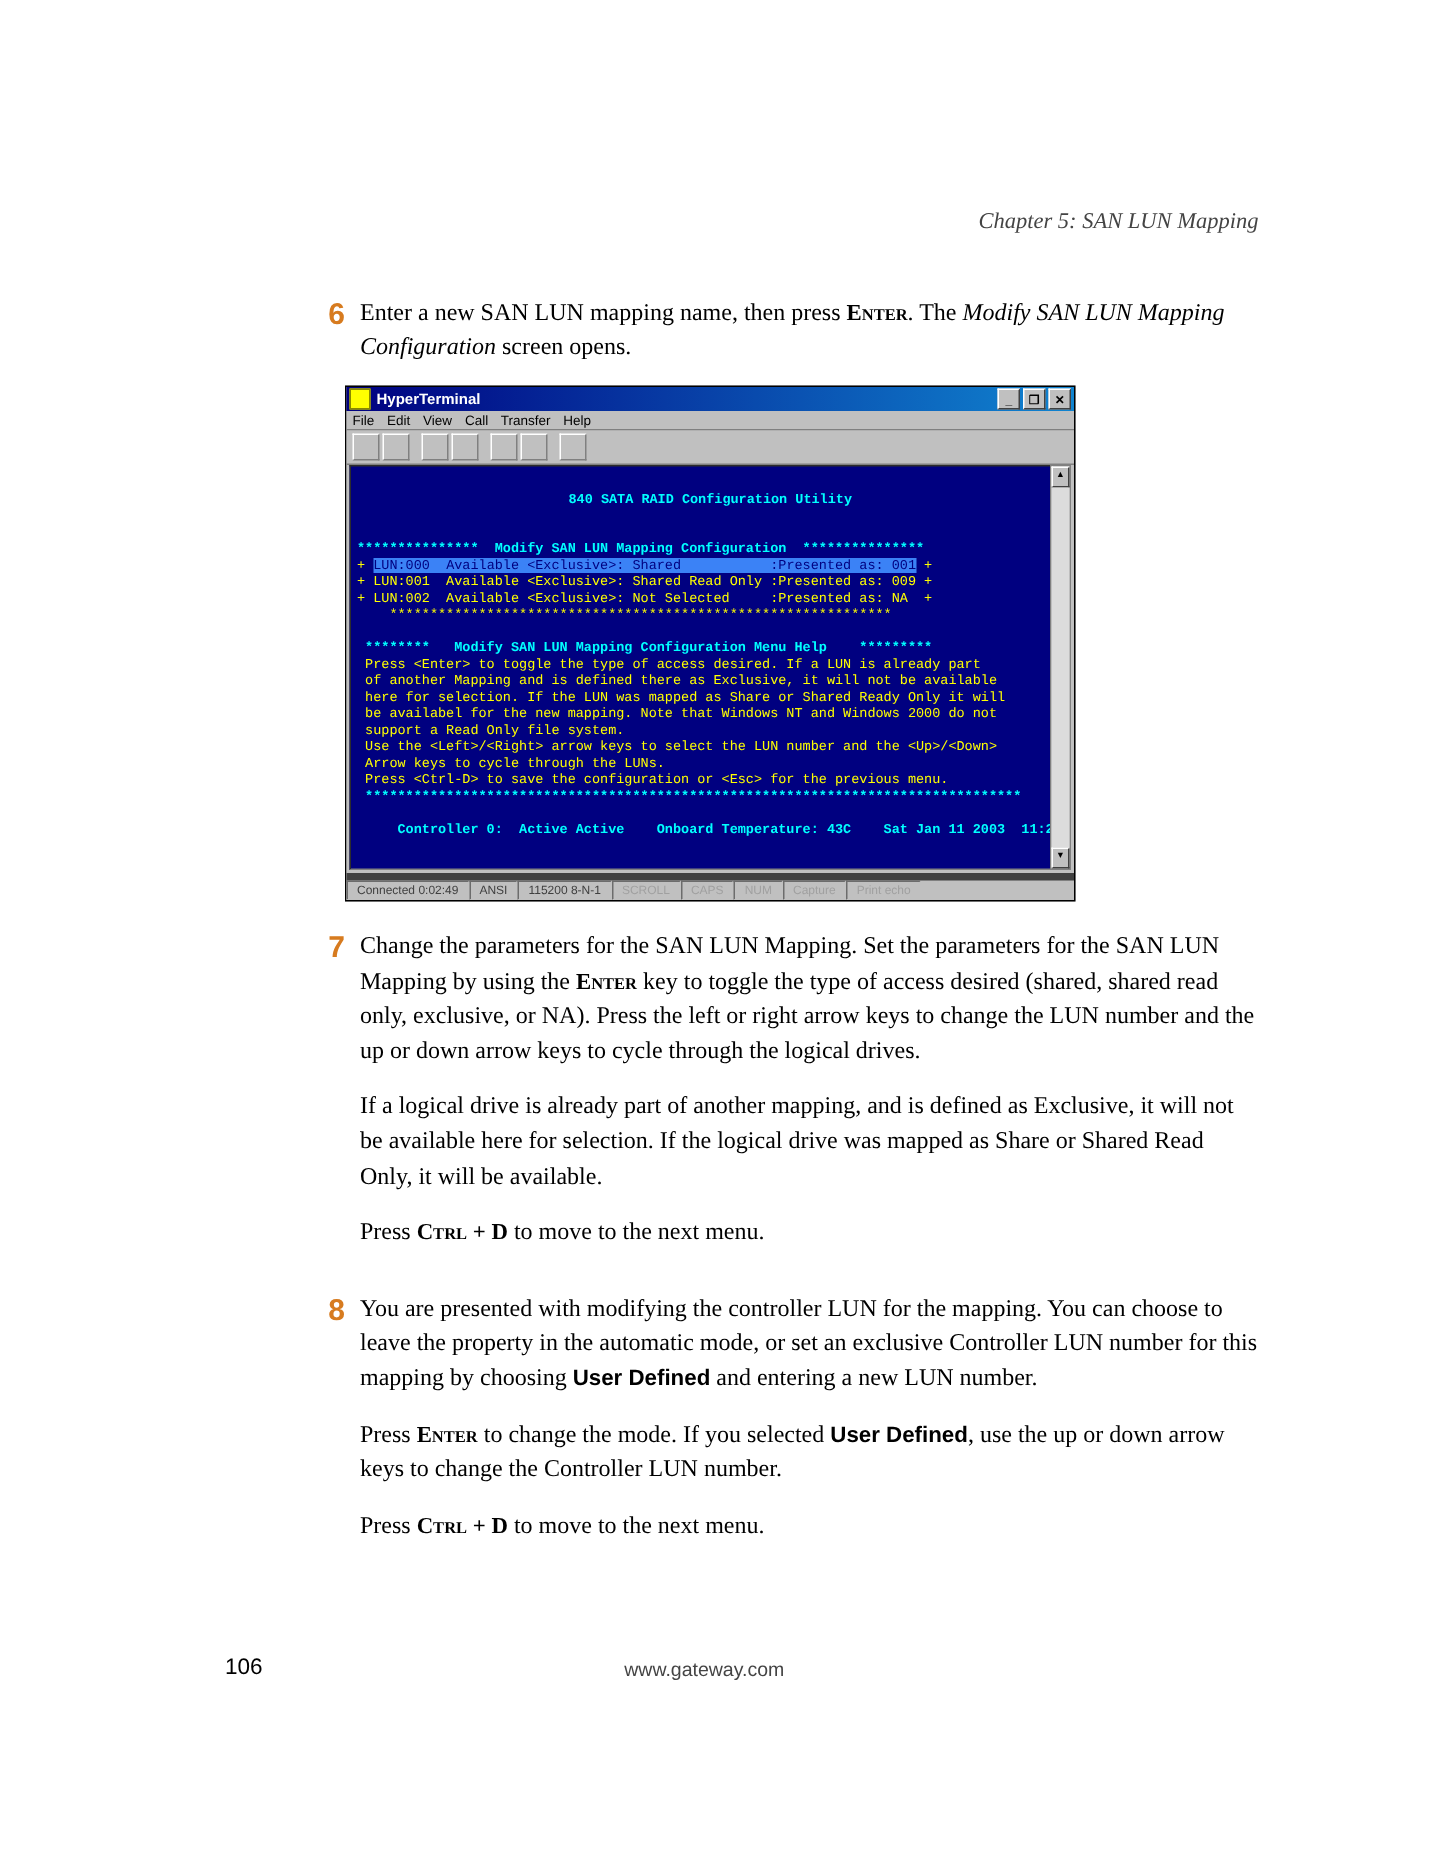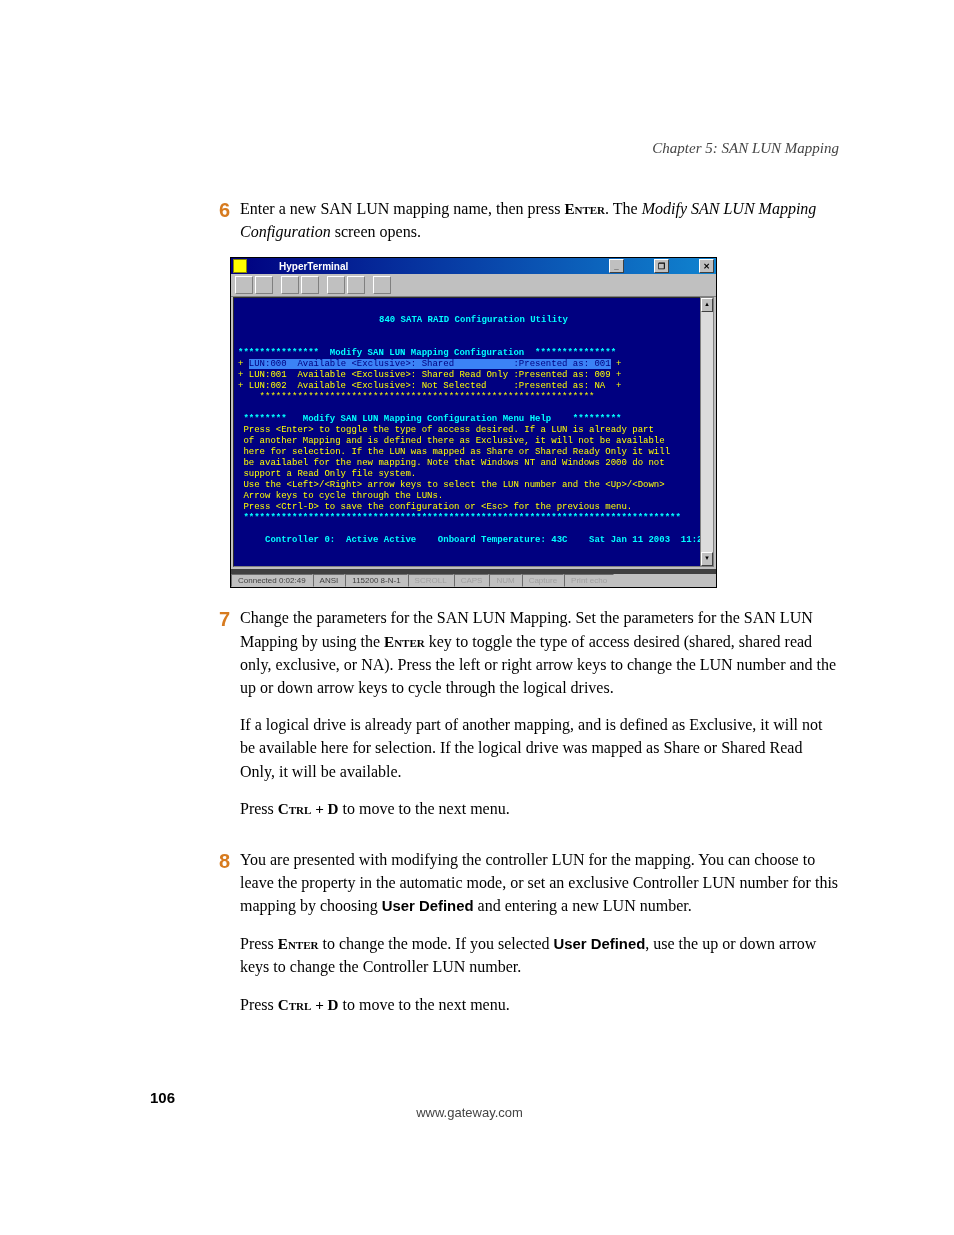--- a/index.html
+++ b/index.html
@@ -73,21 +73,20 @@
   .ht-title {
     background: linear-gradient(to right, #000080, #1084d0);
     color: #fff;
     display: flex;
     align-items: center;
     padding: 1px 2px;
     height: 14px;
     font-family: Tahoma, sans-serif;
     font-size: 10px;
     font-weight: bold;
-    gap: 28px;
   }
   .ht-title-icon {
     width: 12px;
     height: 12px;
     background: #ff0;
     margin-right: 4px;
     display: inline-block;
     border: 1px solid #880;
   }
   .ht-title-text { flex: 1; }
@@ -194,24 +193,24 @@
     bottom: 115px;
     left: 0;
     right: 15px;
     text-align: center;
     font-size: 13px;
     color: #444;
     font-family: Arial, Helvetica, sans-serif;
   }
   .page-num {
     position: absolute;
-    bottom: 129px;
+    bottom: 115px;
     left: 150px;
     font-family: Arial, Helvetica, sans-serif;
-    font-weight: bold;
+    font-weight: normal;
     font-size: 15px;
   }
 </style>
 </head>
 <body>
 
 <div class="page">
   <div class="chapter-header">Chapter 5: SAN LUN Mapping</div>
 
   <div class="step" style="margin-left:75px;">
@@ -221,20 +220,28 @@
     </div>
   </div>
 
   <div class="ht-window">
     <div class="ht-title">
       <span class="ht-title-icon"></span>
       <span class="ht-title-text">HyperTerminal</span>
       <span class="ht-win-btn">_</span>
       <span class="ht-win-btn">❐</span>
       <span class="ht-win-btn">✕</span>
+    </div>
+    <div class="ht-menu">
+      <span>File</span>
+      <span>Edit</span>
+      <span>View</span>
+      <span>Call</span>
+      <span>Transfer</span>
+      <span>Help</span>
     </div>
     <div class="ht-toolbar">
       <span class="tb-btn"></span>
       <span class="tb-btn"></span>
       <span class="tb-sep"></span>
       <span class="tb-btn"></span>
       <span class="tb-btn"></span>
       <span class="tb-sep"></span>
       <span class="tb-btn"></span>
       <span class="tb-btn"></span>

